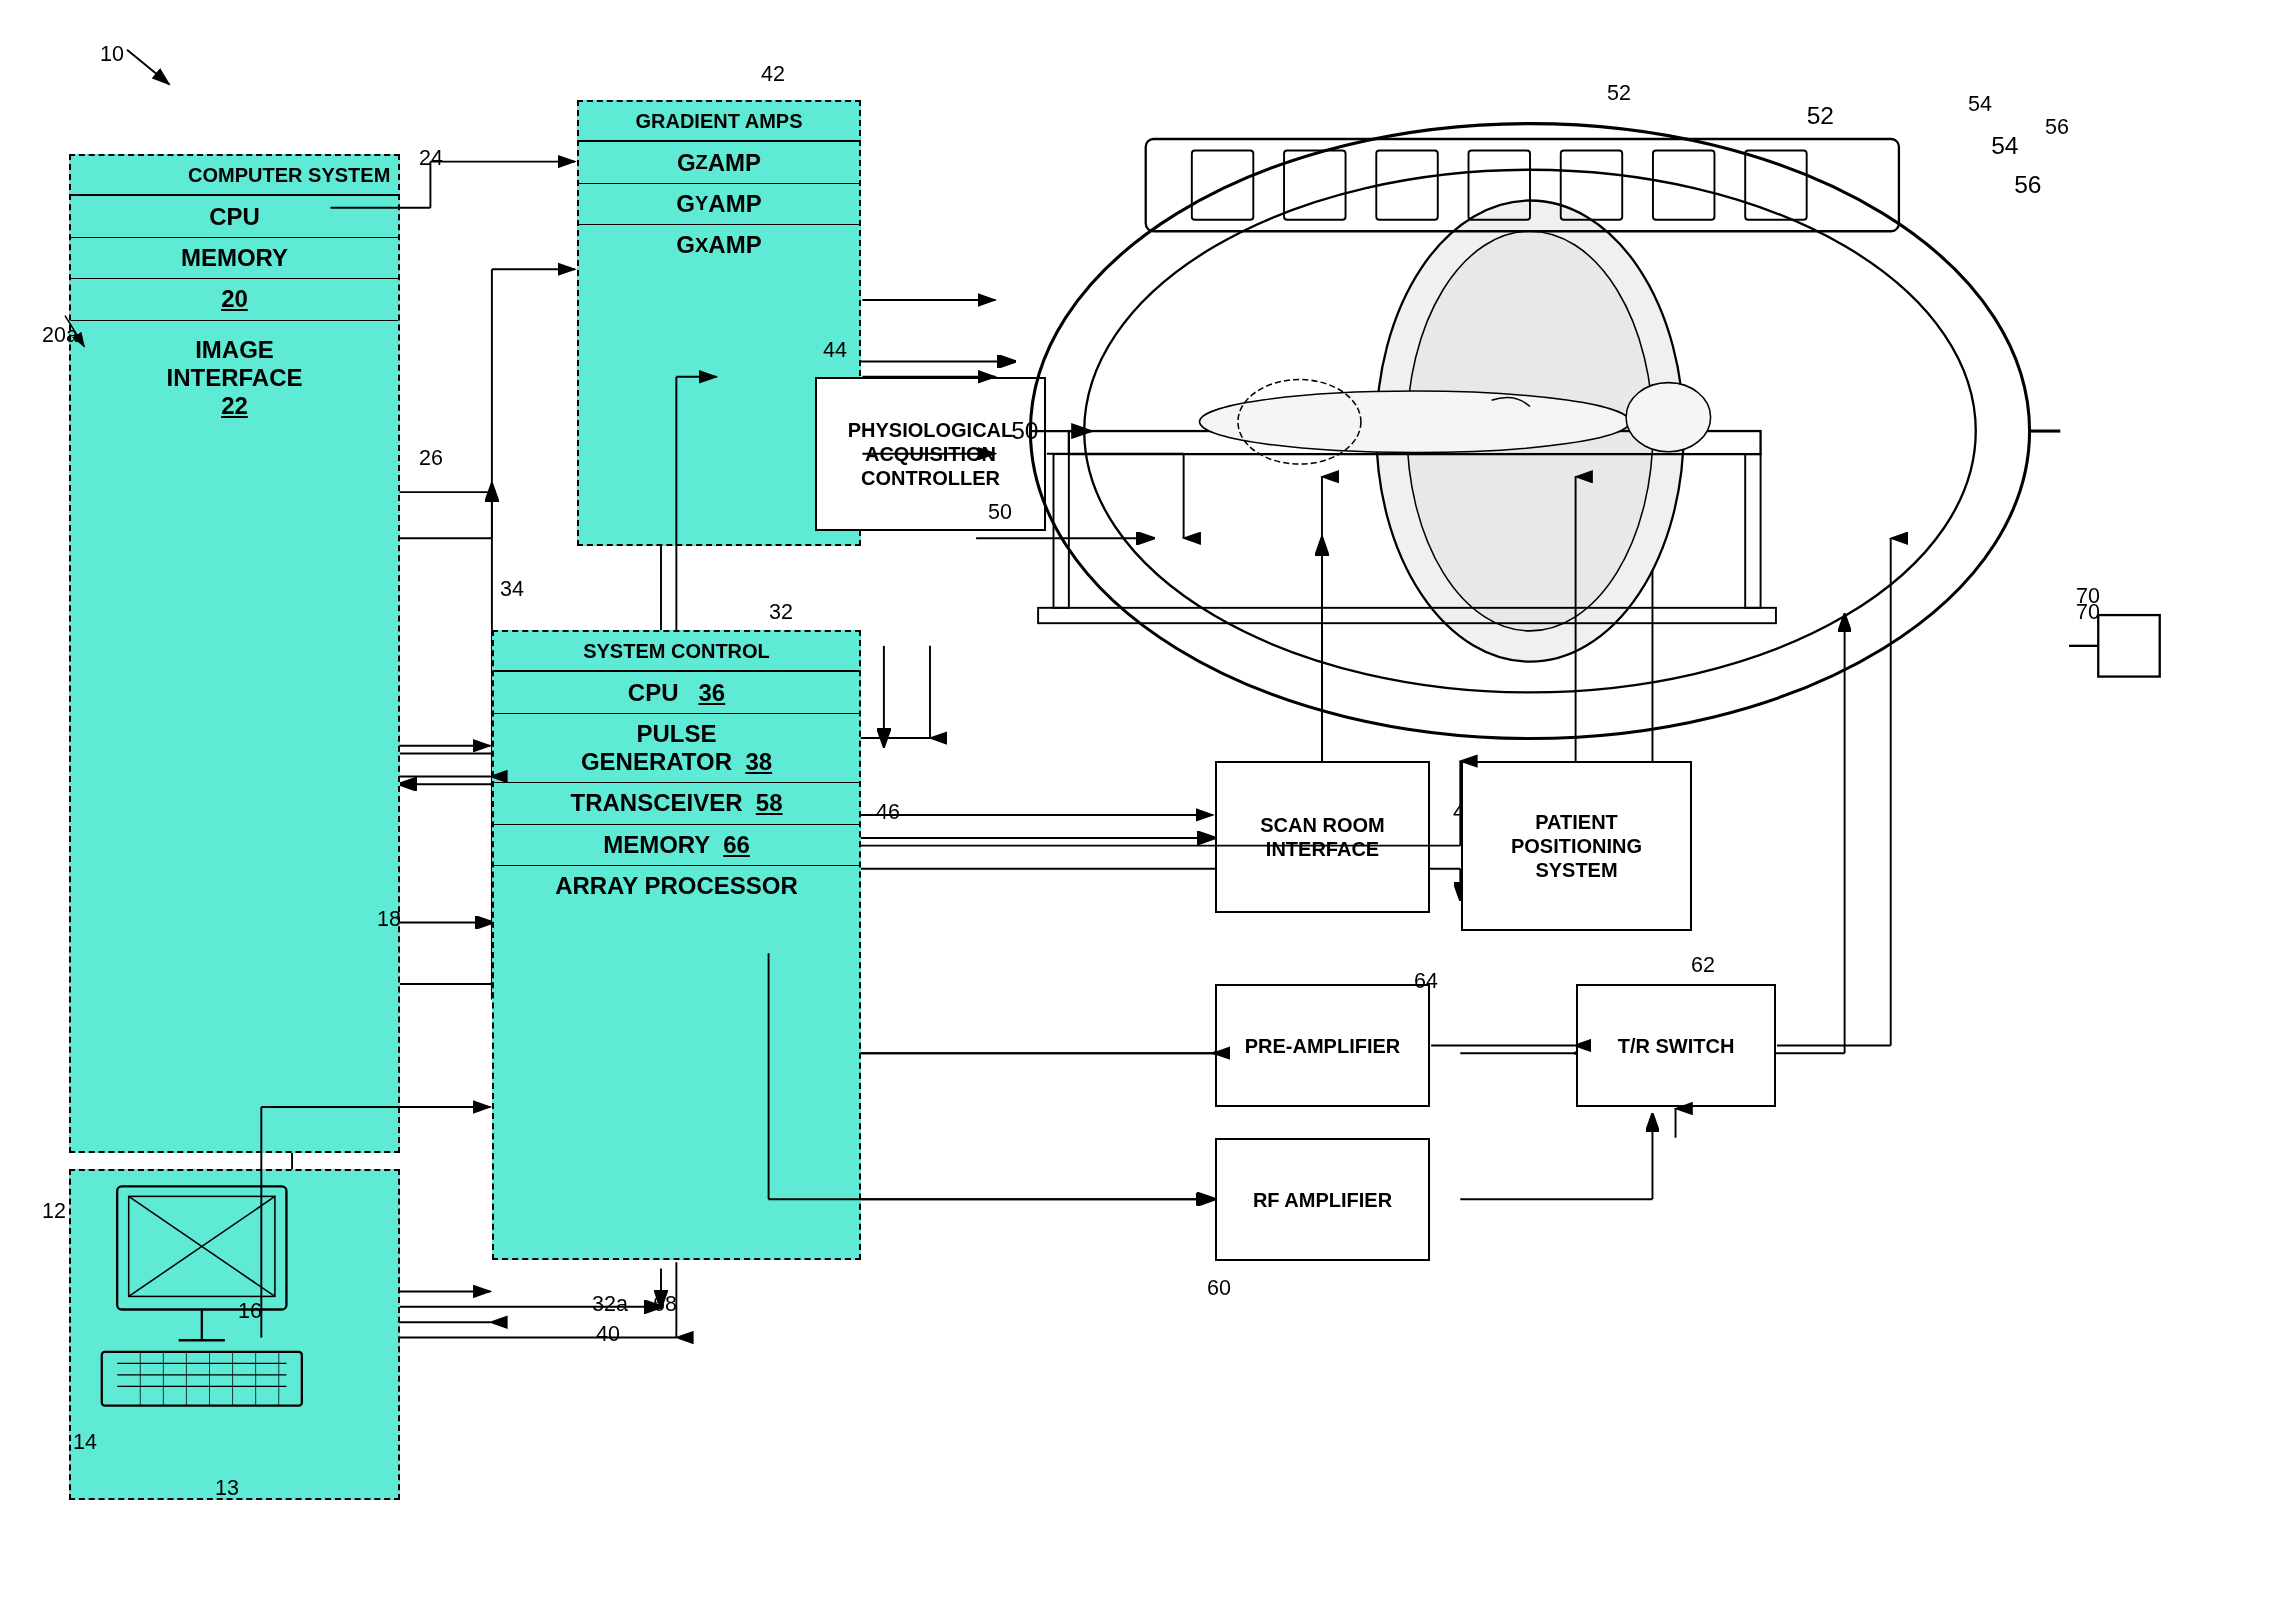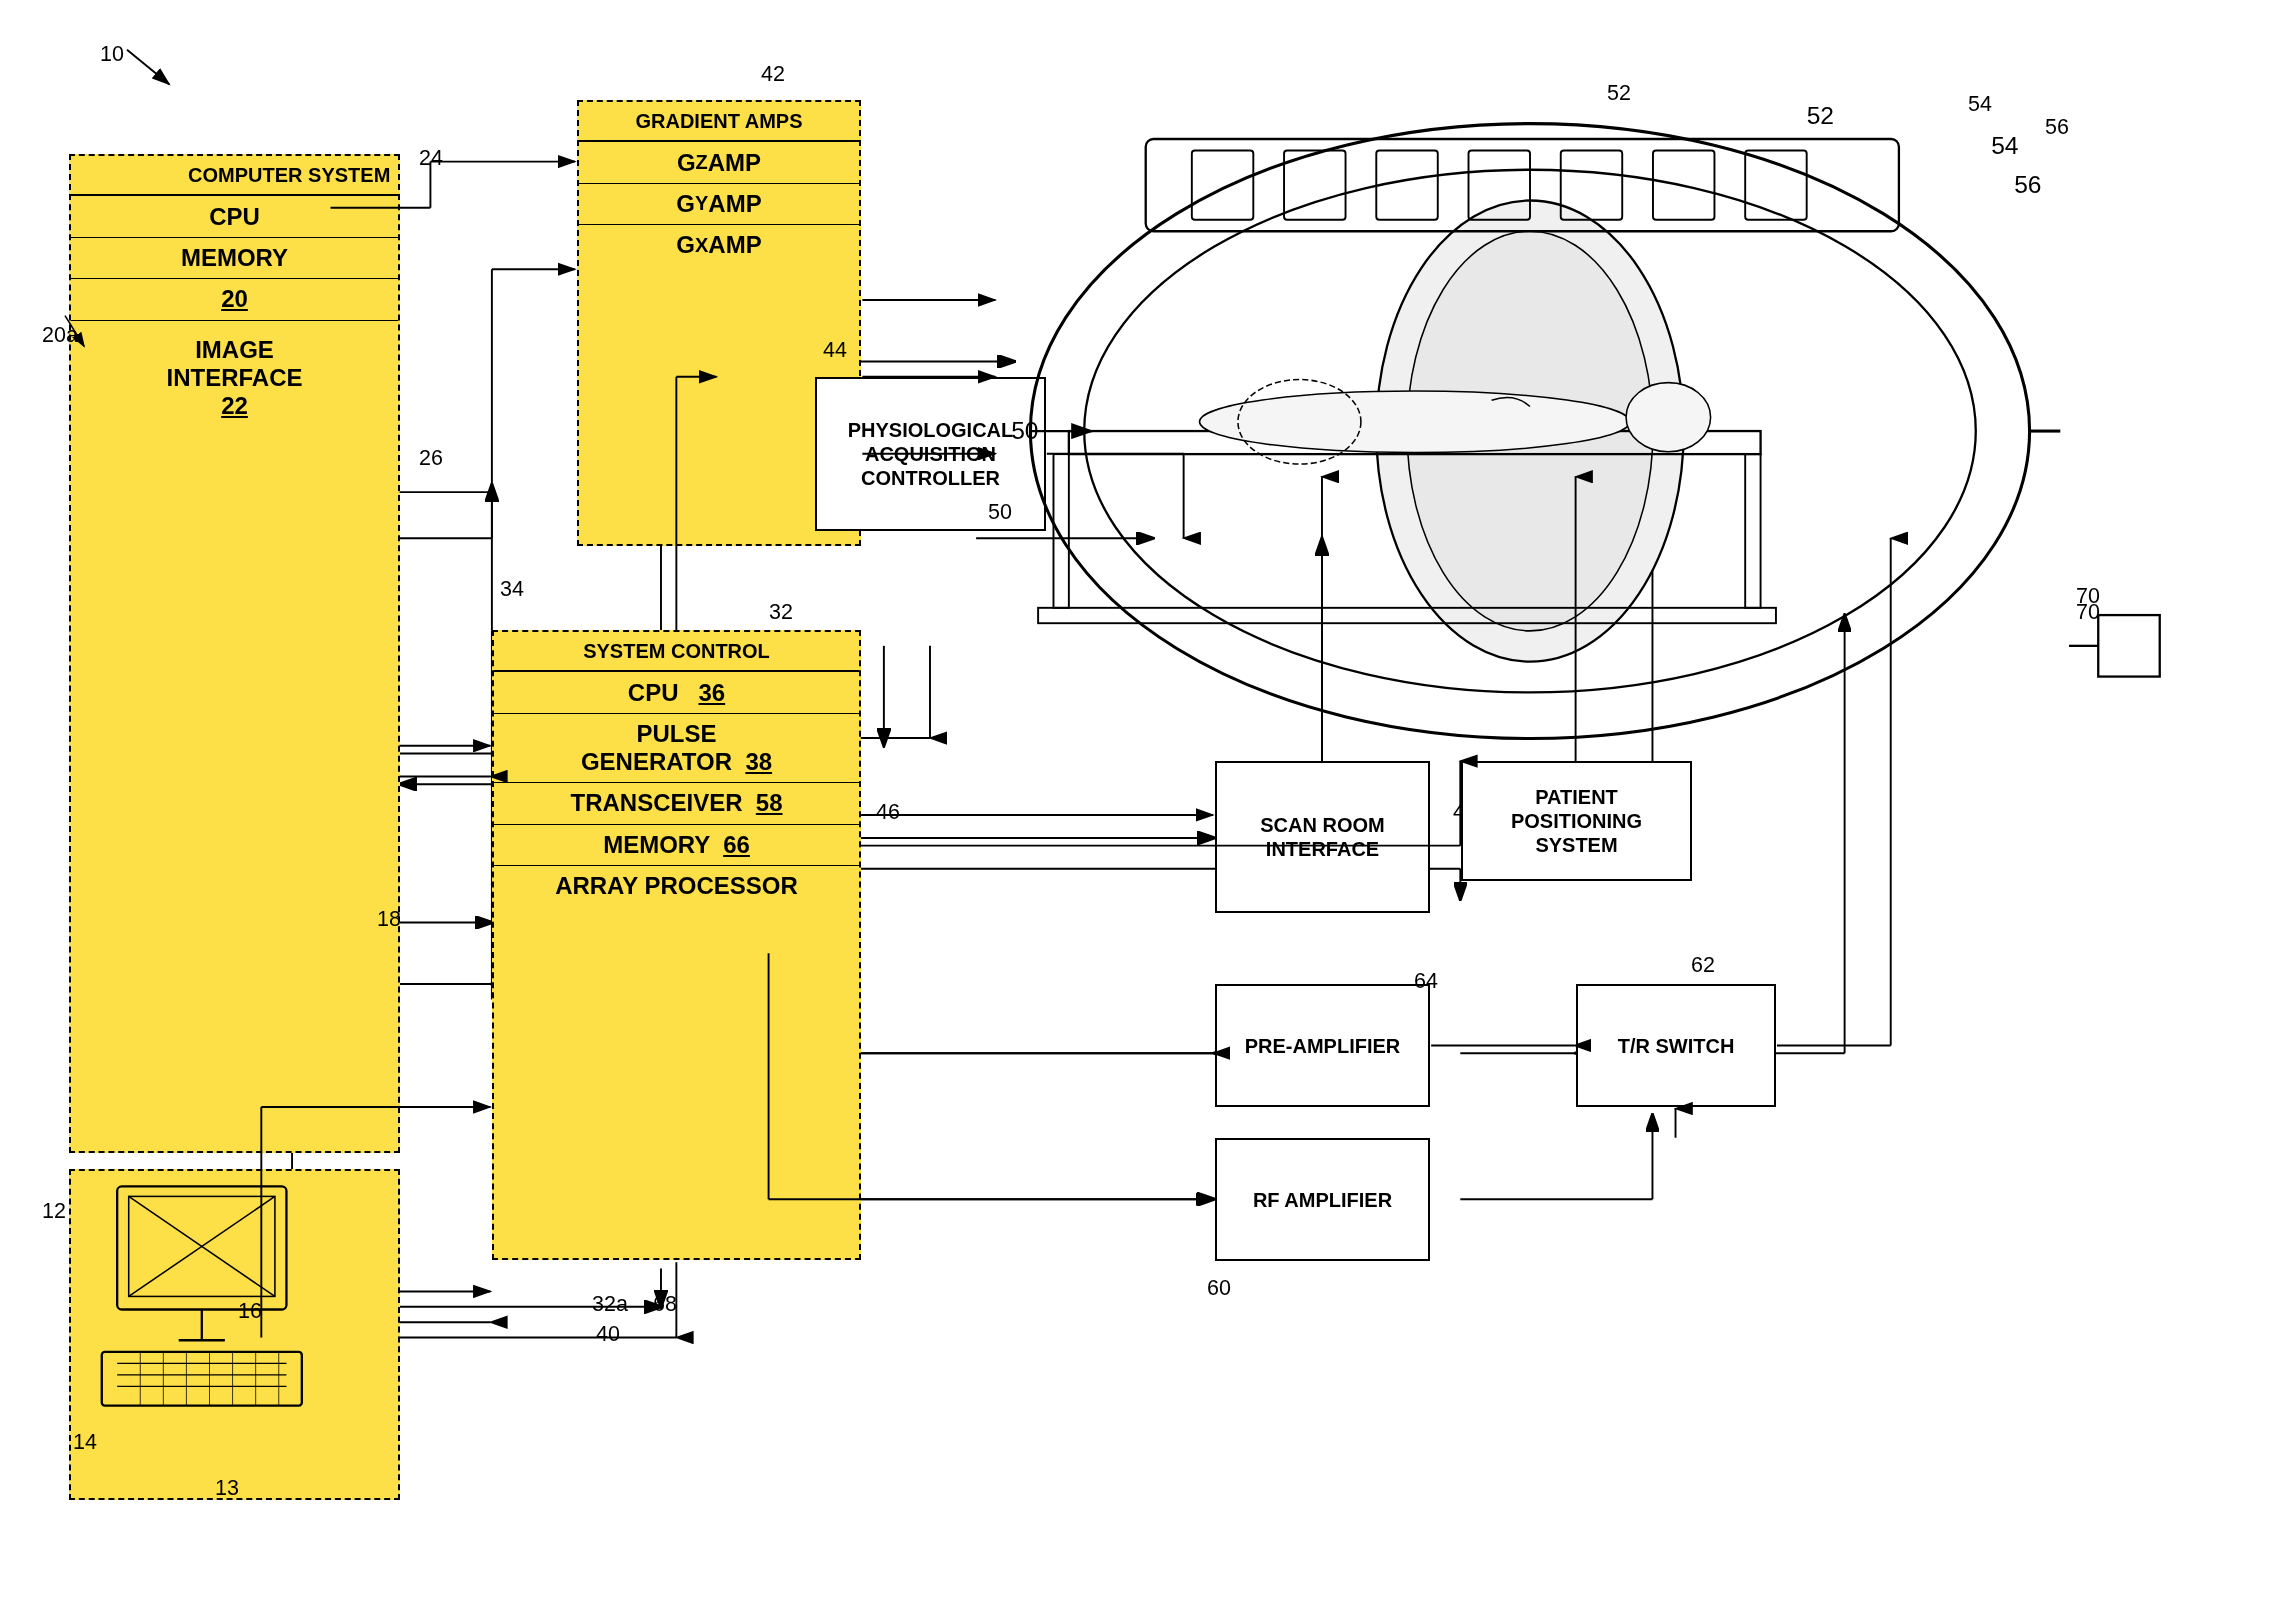--- a/index.html
+++ b/index.html
@@ -24,21 +24,21 @@
       position: absolute;
       font-size: 21.5px;
       font-weight: normal;
       color: #000;
     }
 
     
     .dashed-box {
       position: absolute;
       border: 2.3px dashed #000;
-      background: #fde047;
+      background: #5eead4;
     }
 
     
     .solid-box {
       position: absolute;
       border: 2.3px solid #000;
       background: #fff;
       display: flex;
       flex-direction: column;
       align-items: center;
@@ -239,21 +239,21 @@
   <div class="ref-label" style="left:876px; top:800px;">46</div>
 
   <div class="ref-label" style="left:1453px; top:800px;">48</div>
 
   <div class="ref-label" style="left:377px; top:907px;">18</div>
 
   <div class="solid-box" style="left:1215px; top:761px; width:215px; height:152px;">
     <div class="box-title">SCAN ROOM INTERFACE</div>
   </div>
 
-  <div class="solid-box" style="left:1461px; top:761px; width:231px; height:120px;">
+  <div class="solid-box" style="left:1461px; top:761px; width:231px; height:170px;">
     <div class="box-title">PATIENT POSITIONING SYSTEM</div>
   </div>
 
   <div class="solid-box" style="left:1215px; top:984px; width:215px; height:123px;">
     <div class="box-title">PRE-AMPLIFIER</div>
   </div>
 
   <div class="ref-label" style="left:1414px; top:969px;">64</div>
 
   <div class="solid-box" style="left:1576px; top:984px; width:200px; height:123px;">

